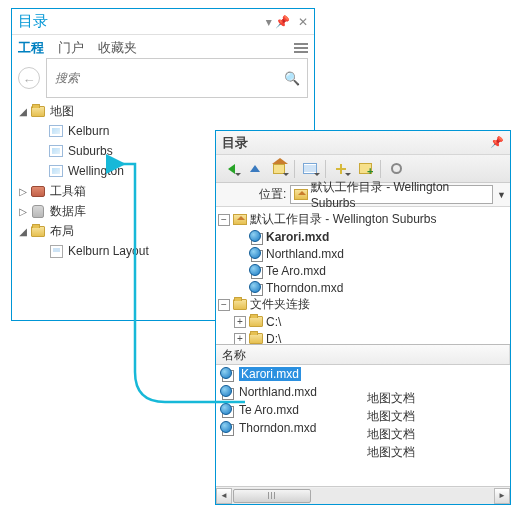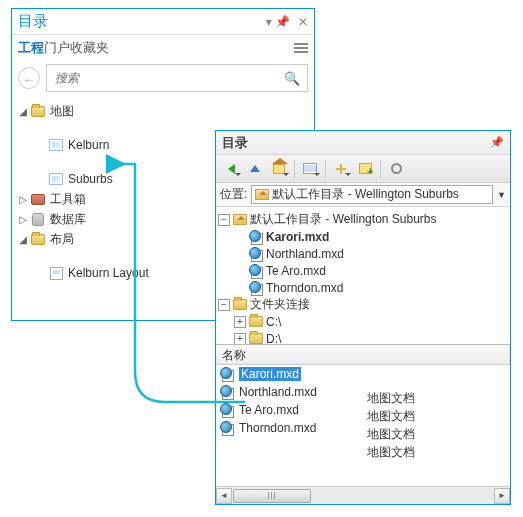--- a/index.html
+++ b/index.html
@@ -5,36 +5,36 @@
   * { box-sizing: border-box; font-family: "Segoe UI", Tahoma, sans-serif; }
   body { margin: 0; background: #fff; width: 523px; height: 517px; position: relative; font-size: 12px; color: #333; }
 
   
   .left-panel { position: absolute; left: 11px; top: 8px; width: 304px; height: 313px; border: 1px solid #0096d6; background: #fff; }
   .lp-titlebar { height: 26px; border-bottom: 1px solid #e0e0e0; display:flex; align-items:center; justify-content:space-between; padding:0 6px; }
   .lp-title { color: #0096d6; font-size: 15px; font-weight: 500; }
   .lp-title-btns { display:flex; gap:8px; color:#888; font-size:12px; }
   .lp-icon-btn { cursor:pointer; }
   .lp-tabs { height: 26px; display:flex; align-items:center; padding:0 6px; justify-content:space-between; }
-  .lp-tabs-left { display:flex; }
+  .lp-tabs-left { display:flex; gap:14px; }
   .lp-tab { color:#555; font-size:13px; cursor:pointer; padding:2px 0; }
   .lp-tab.active { color:#0080c0; font-weight:600; }
   .burger { display:flex; flex-direction:column; gap:2px; cursor:pointer; }
   .burger div { width:14px; height:2px; background:#888; }
   .lp-searchrow { height:34px; display:flex; align-items:center; padding:0 6px; gap:6px; }
   .nav-arrow { width:22px; height:22px; border:1px solid #ccc; border-radius:50%; display:flex; align-items:center; justify-content:center; color:#aaa; font-size:13px; cursor:default; }
-  .searchbox { flex:1; height:28px; border:1px solid #ccc; display:flex; align-items:center; padding:0 6px; }
+  .searchbox { flex:1; height:40px; border:1px solid #ccc; display:flex; align-items:center; padding:0 6px; }
   .searchbox input { border:none; outline:none; flex:1; font-style:italic; color:#999; font-size:12px; background:transparent; }
   .search-icon { color:#888; font-size:13px; }
 
   .lp-tree { padding:6px 4px; }
   .tree-row { display:flex; align-items:center; height:20px; padding:1px 0; cursor:pointer; }
   .toggle { width:14px; text-align:center; color:#666; font-size:10px; }
   .indent0 { margin-left:0; }
-  .indent1 { margin-left:18px;margin-top:14px; }
+  .indent1 { margin-left:18px; }
   .ticon { width:16px; height:16px; display:inline-flex; align-items:center; justify-content:center; margin-right:4px; }
   .folder-yellow { width:14px; height:11px; background:linear-gradient(#f7e29a,#e6c051); border:1px solid #c9a33a; border-radius:1px; position:relative; }
   .folder-yellow::before { content:""; position:absolute; left:0; top:-3px; width:6px; height:3px; background:#e6c051; border:1px solid #c9a33a; border-bottom:none; border-radius:1px 1px 0 0; }
   .map-icon { width:14px; height:12px; background:#fff; border:1px solid #9cbadb; position:relative; }
   .map-icon::after { content:""; position:absolute; left:2px; top:2px; width:8px; height:6px; background:linear-gradient(135deg,#bcdff7,#e4f2fb); }
   .toolbox-icon { width:14px; height:11px; background:linear-gradient(#e08a6f,#c4624a); border:1px solid #9a4a36; border-radius:2px; }
   .db-icon { width:12px; height:13px; background:linear-gradient(#d8d8d8,#b8b8b8); border:1px solid #999; border-radius:3px 3px 2px 2px; }
   .layout-icon { width:13px; height:13px; background:#fff; border:1px solid #aaa; position:relative; }
   .layout-icon::after{content:"";position:absolute;left:2px;top:2px;right:2px;bottom:5px;background:#cde3f5;}
   .tlabel { font-size:12px; color:#333; }
@@ -56,21 +56,21 @@
   .list-sh::after{content:"";position:absolute;left:5px;top:7px;right:5px;height:7px;background:linear-gradient(#cfe3f6,#cfe3f6);}
   .plus-sh { width:10px; height:10px; position:relative; }
   .plus-sh::before,.plus-sh::after{content:"";position:absolute;background:#d6b93b;}
   .plus-sh::before{left:4px;top:0;width:2px;height:10px;}
   .plus-sh::after{top:4px;left:0;height:2px;width:10px;}
   .connect-sh{width:13px;height:11px;background:#f6e08b;border:1px solid #caa93a;position:relative;}
   .connect-sh::after{content:"+";position:absolute;right:-3px;bottom:-4px;color:#2e8b2e;font-weight:bold;font-size:11px;}
   .gear-sh{width:11px;height:11px;border:2px solid #888;border-radius:50%;}
 
   .rp-location { height:24px; display:flex; align-items:center; padding:0 4px; gap:4px; border-bottom:1px solid #d6d6d6; background:#f7f7f7; }
-  .loc-label{font-size:12px;color:#333;}
+  .loc-label{font-size:12px;color:#333;margin-left:39px;}
   .loc-box{flex:1;height:19px;border:1px solid #aaa;background:#fff;display:flex;align-items:center;padding:0 3px;gap:3px;font-size:12px;}
   .loc-dd{color:#444;font-size:9px;}
   .folder-home{width:14px;height:11px;background:linear-gradient(#f7e29a,#e6c051);border:1px solid #c9a33a;position:relative;}
   .folder-home::after{content:"";position:absolute;left:3px;top:1px;width:0;height:0;border-left:4px solid transparent;border-right:4px solid transparent;border-bottom:4px solid #c97d2e;}
 
   .rp-treepane { height:138px; border-bottom:1px solid #bbb; overflow:hidden; padding:4px 2px; }
   .rtree-row{display:flex;align-items:center;height:17px;cursor:pointer;font-size:12px;}
   .rtoggle{width:12px;height:12px;border:1px solid #999;font-size:10px;line-height:9px;text-align:center;color:#555;margin-right:3px;}
   .rindent0{}
   .rindent1{margin-left:16px;}
@@ -141,20 +141,27 @@
           <span class="map-icon"></span>
         </span>
       <span class="tlabel">Kelburn</span>
     </div>
     <div class="tree-row indent1">
       <span class="toggle"></span>
         <span class="ticon">
           <span class="map-icon"></span>
         </span>
       <span class="tlabel">Suburbs</span>
+    </div>
+    <div class="tree-row indent1">
+      <span class="toggle"></span>
+        <span class="ticon">
+          <span class="map-icon"></span>
+        </span>
+      <span class="tlabel">Wellington</span>
     </div>
     <div class="tree-row indent0">
       <span class="toggle">▷</span>
       <span class="ticon">
           <span class="toolbox-icon"></span>
         </span>
       <span class="tlabel">工具箱</span>
     </div>
     <div class="tree-row indent0">
       <span class="toggle">▷</span>

